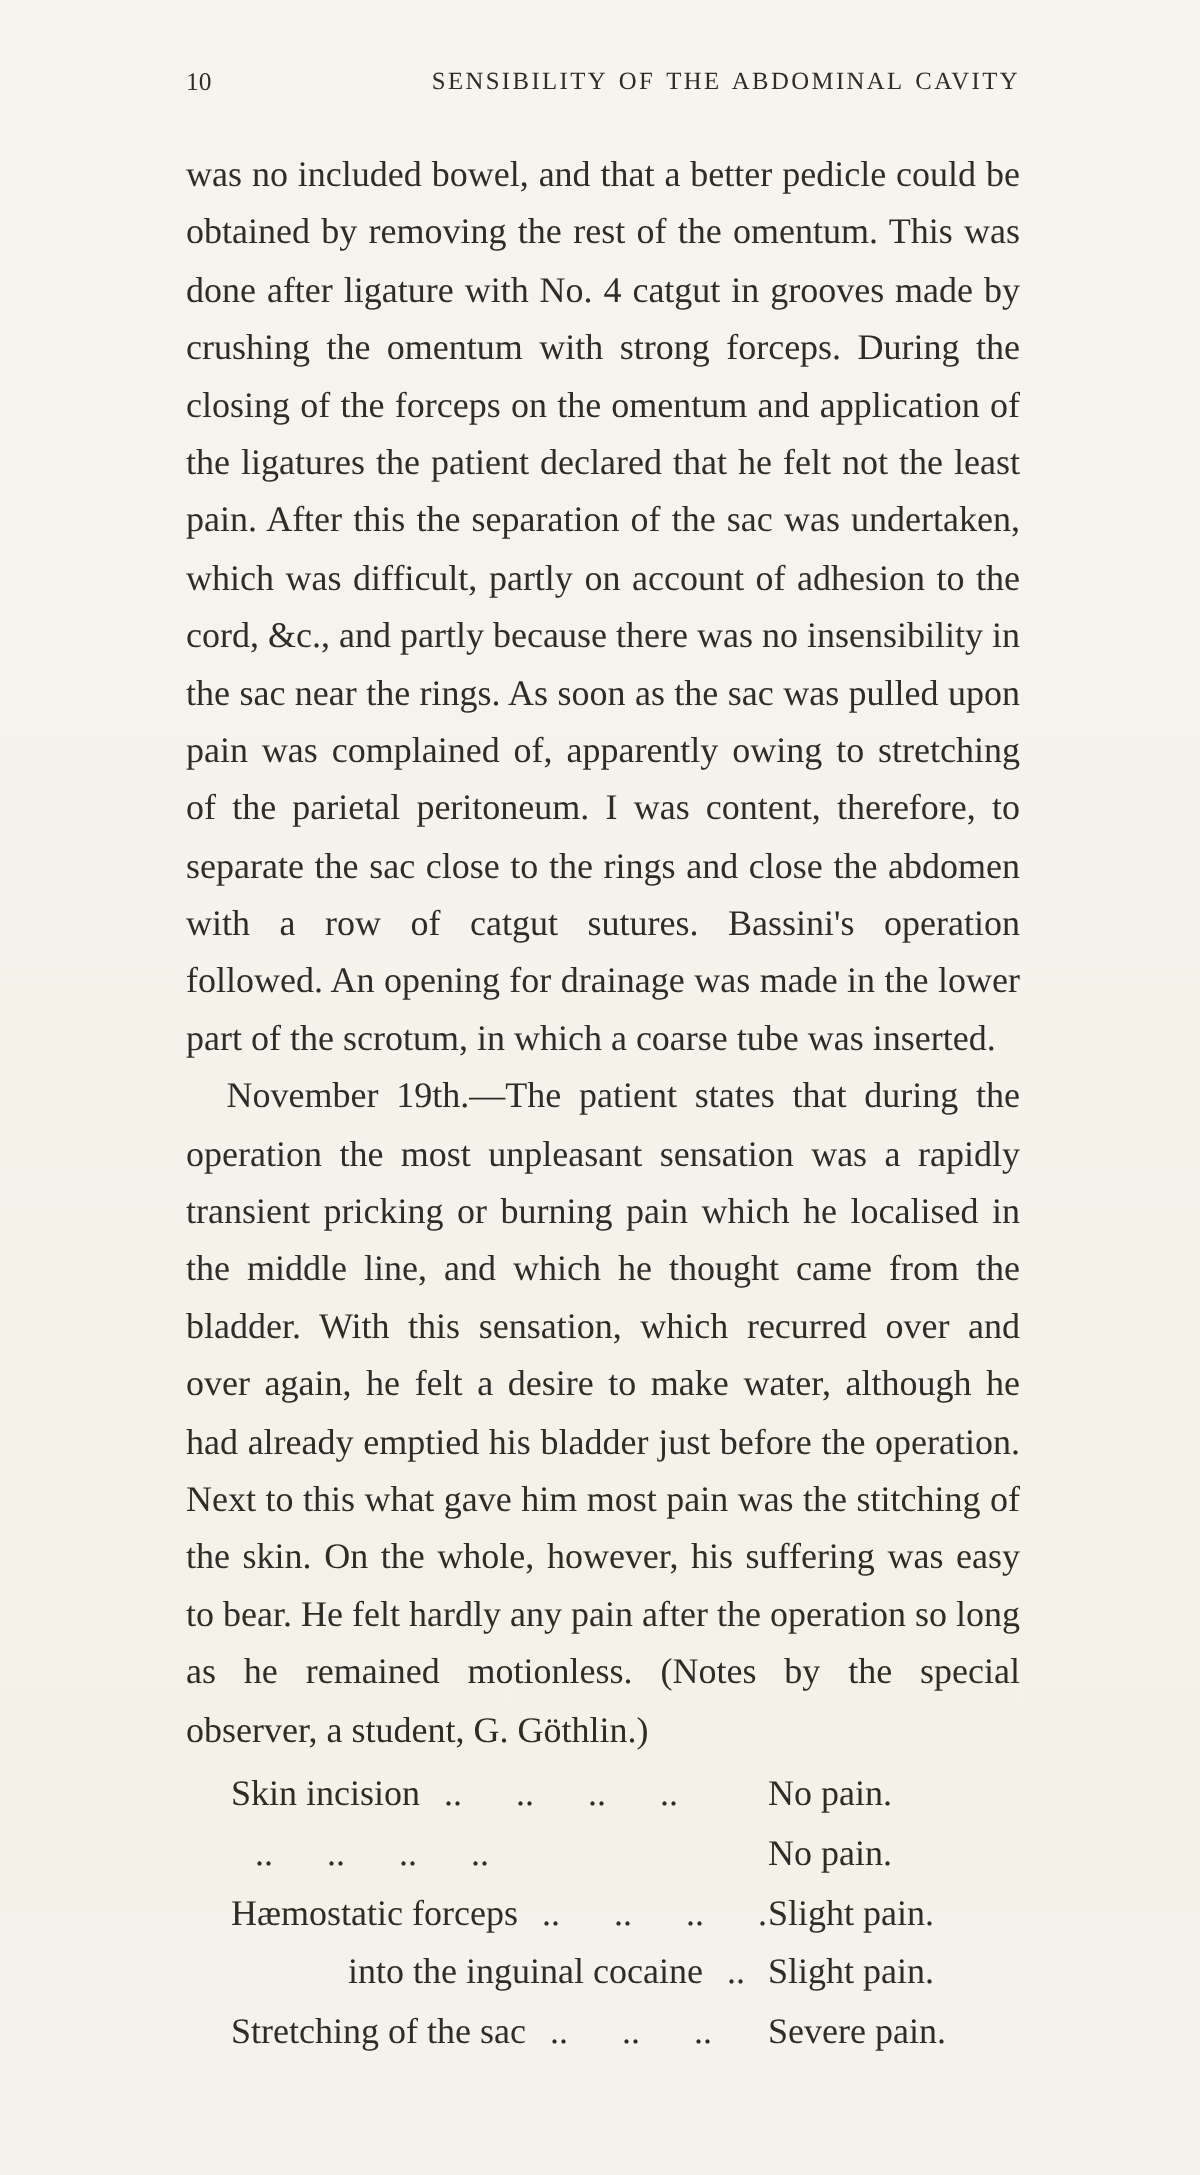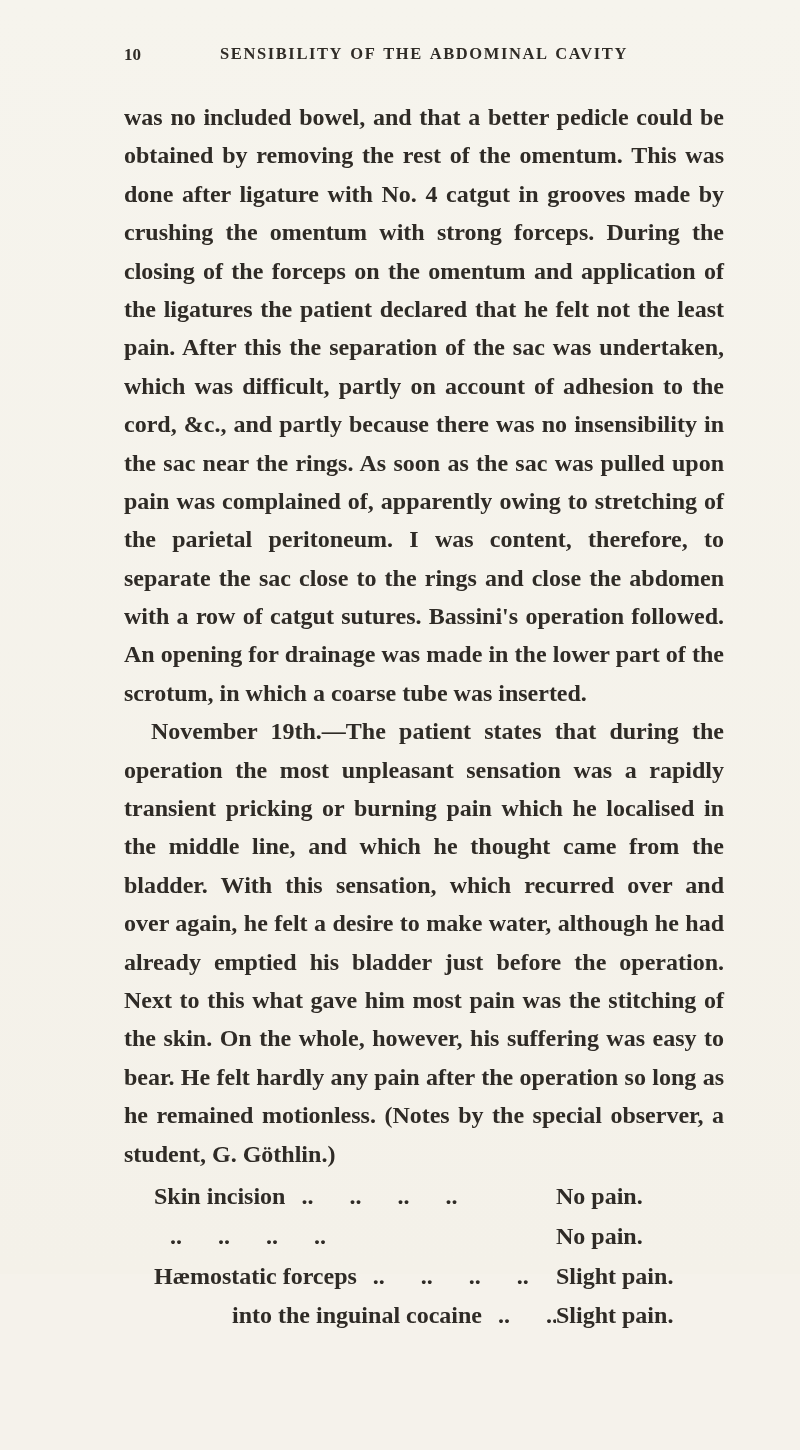--- a/index.html
+++ b/index.html
@@ -7,38 +7,37 @@
     width: 800px;
     height: 1450px;
     background: #f5f2eb;
     color: #2f2b26;
     font-family: "Liberation Serif", "DejaVu Serif", serif;
   }
   .page {
     box-sizing: border-box;
     width: 800px;
     height: 1274px;
-    padding: 44px 76px 40px 124px;
+    padding: 44px 120px 40px 124px;
     background: linear-gradient(180deg, #f6f4ed 0%, #f4f1e9 100%);
-    font-weight: bold;
   }
   .header {
     position: relative;
     height: 26px;
     margin-bottom: 28px;
     font-size: 17px;
   }
   .page-number {
     position: absolute;
     left: 0;
     top: 1px;
   }
   .running-title {
     display: block;
-    text-align: center;
+    text-align: right;
     font-size: 16.5px;
     letter-spacing: 1.6px;
     word-spacing: 2px;
   }
   .body-text {
     font-size: 24px;
     line-height: 1.6;
     text-align: justify;
   }
   p.para { margin: 0; }
@@ -98,19 +97,24 @@
         <span class="record-result">Slight pain.</span>
       </div>
 
 
       <div class="record-row cont">
         <span class="record-item">into the inguinal cocaine</span>
         <span class="record-dots">.. ..</span>
         <span class="record-result">Slight pain.</span>
       </div>
 
+      <div class="record-row">
+        <span class="record-item">Stretching of the sac</span>
+        <span class="record-dots">.. .. ..</span>
+        <span class="record-result">Severe pain.</span>
+      </div>
 
     </div>
 
 
   </div>
 
 </div>
 
 </body></html>

